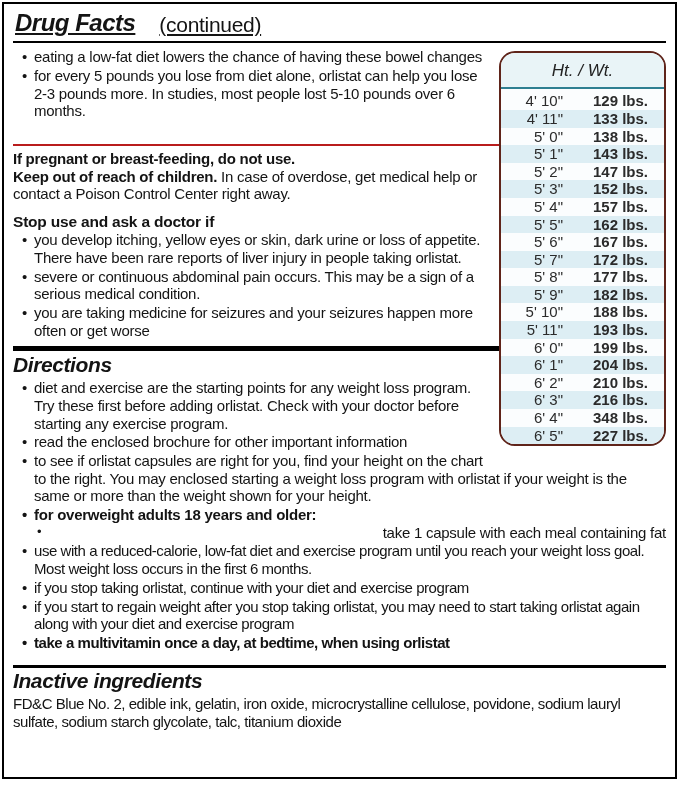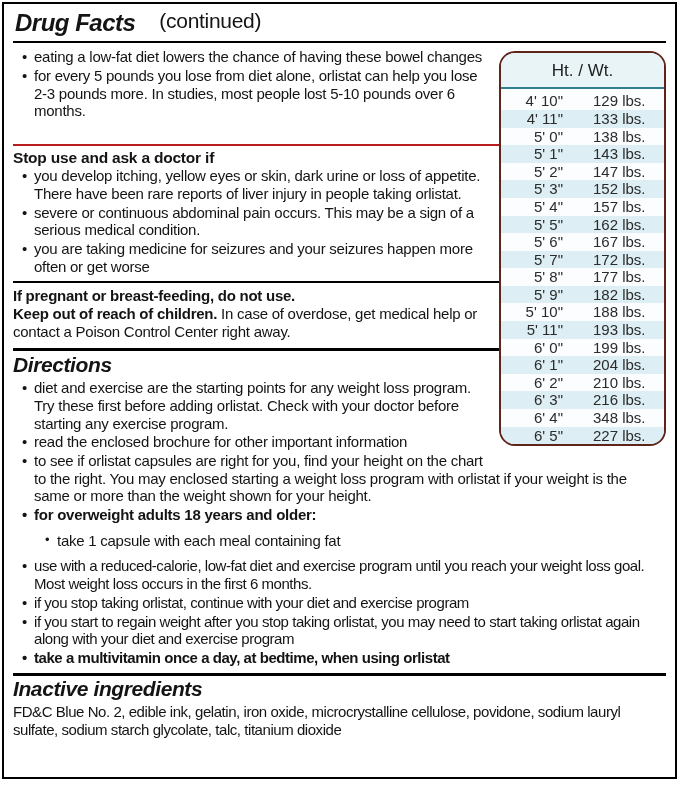--- a/index.html
+++ b/index.html
@@ -3,54 +3,54 @@
 <meta charset="utf-8">
 <style>
   html,body { margin:0; padding:0; background:#fff; }
   body { width:679px; height:786px; font-family:"Liberation Sans","DejaVu Sans",sans-serif; color:#141414; }
   .label {
     position:relative; margin:2px; height:777px; box-sizing:border-box;
     border:2.5px solid #000; padding:0 9px; overflow:hidden; background:#fff;
     font-size:15px; line-height:1.18; letter-spacing:-0.25px;
   }
   
-  .titlebar { border-bottom:2px solid #000; padding:5px 2px 4px; display:flex; align-items:flex-start; }
+  .titlebar { border-bottom:2px solid #000; padding:5px 2px 4px; display:flex; align-items:flex-end;text-decoration:underline; }
   .t-main  { font-style:italic; font-weight:bold; font-size:24px; letter-spacing:-0.5px; }
   .t-sufx  { font-size:21px; margin-left:24px; letter-spacing:-0.3px; }
   
   .htwt {
     float:right; width:163px; margin:8px 0 12px 10px;
     border:2px solid #5f241a; border-radius:16px; overflow:hidden;
     background:#fbfdfe; letter-spacing:0;
   }
   .htwt-head { background:#e9f4f7; text-align:center; font-size:17px; color:#222;
-               padding:8px 0 6px; border-bottom:2.5px solid #2e7f91; }
+               padding:8px 0 6px; border-bottom:2.5px solid #2e7f91;font-style:italic; }
   .htwt table { border-collapse:collapse; width:100%; margin-top:3px; }
   .htwt td { font-size:15px; color:#2b2b2b; padding:0; height:17.6px; line-height:17.6px; }
   .htwt td.ht { width:62px; text-align:right; padding-right:4px; }
-  .htwt td.wt { padding-left:26px; }
+  .htwt td.wt { padding-left:26px;font-weight:bold; }
   .htwt tr:nth-child(even) { background:#ddeef4; }
   
   .sec { clear:none; }
   .sec-a    { padding:5px 0 23px; border-bottom:2px solid #b91c1c; }
   .sec-stop { padding:3px 0 5px; border-bottom:2px solid #000; }
   .sec-preg { padding:4px 0 7px; }
-  .sec-dir  { border-top:3px solid #000; padding:2px 0 5px; }
+  .sec-dir  { border-top:3px solid #000; padding:2px 0 12px; }
   .sec-other{ border-top:3px solid #000; padding:1px 0 4px; }
   .sec-inact{ border-top:3px solid #000; padding:1px 0 5px; }
   h2.ital { font-style:italic; font-weight:bold; font-size:21px; margin:0 0 2px; letter-spacing:-0.4px; }
   h3.bold { font-size:15.5px; font-weight:bold; margin:0; letter-spacing:-0.2px; }
   p { margin:0; }
   .b { font-weight:bold; }
   .narrow { letter-spacing:-0.45px; }
   
   ul.blist { margin:0; padding:0; list-style:none; }
   ul.blist > li { position:relative; padding-left:21px; margin:0 0 1px; }
   ul.blist > li::before { content:"\2022"; position:absolute; left:9px; top:0; }
-  ul.sublist { margin:8px; padding:0; list-style:none; font-weight:normal; }
+  ul.sublist { margin:0; padding:0; list-style:none; font-weight:normal;text-align:right; }
   ul.sublist > li { position:relative; padding-left:15px; margin:0; }
   ul.sublist > li::before { content:"\2022"; position:absolute; left:3px; top:0; font-size:13px; }
 </style>
 </head>
 <body>
 
 <div class="label">
 
   <div class="titlebar">
     <span class="t-main">Drug Facts</span>
@@ -145,32 +145,32 @@
     </table>
   </aside>
 
   <section class="sec sec-a">
     <ul class="blist">
       <li>eating a low-fat diet lowers the chance of having these bowel changes</li>
       <li>for every 5 pounds you lose from diet alone, orlistat can help you lose 2-3 pounds more. In studies, most people lost 5-10 pounds over 6 months.</li>
     </ul>
   </section>
 
+  <section class="sec sec-preg">
+    <p class="b">If pregnant or breast-feeding, do not use.</p>
+    <p><span class="b">Keep out of reach of children.</span><span> In case of overdose, get medical help or contact a Poison Control Center right away.</span></p>
+  </section>
+
   <section class="sec sec-stop">
     <h3 class="bold">Stop use and ask a doctor if</h3>
     <ul class="blist">
       <li>you develop itching, yellow eyes or skin, dark urine or loss of appetite. There have been rare reports of liver injury in people taking orlistat.</li>
       <li>severe or continuous abdominal pain occurs. This may be a sign of a serious medical condition.</li>
       <li>you are taking medicine for seizures and your seizures happen more often or get worse</li>
     </ul>
-  </section>
-
-  <section class="sec sec-preg">
-    <p class="b">If pregnant or breast-feeding, do not use.</p>
-    <p><span class="b">Keep out of reach of children.</span><span> In case of overdose, get medical help or contact a Poison Control Center right away.</span></p>
   </section>
 
   <section class="sec sec-dir">
     <h2 class="ital">Directions</h2>
     <ul class="blist">
       <li>diet and exercise are the starting points for any weight loss program. Try these first before adding orlistat. Check with your doctor before starting any exercise program.</li>
       <li>read the enclosed brochure for other important information</li>
       <li>to see if orlistat capsules are right for you, find your height on the chart to the right. You may enclosed starting a weight loss program with orlistat if your weight is the same or more than the weight shown for your height.</li>
       <li class="b">
         <span>for overweight adults 18 years and older:</span>

